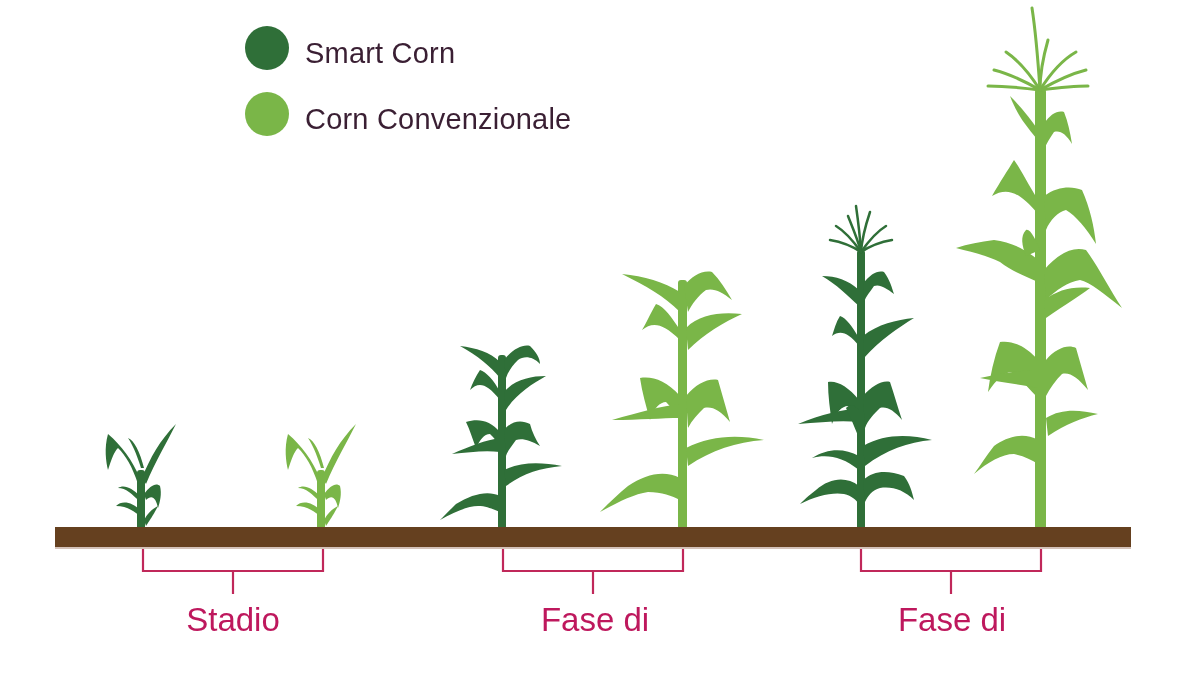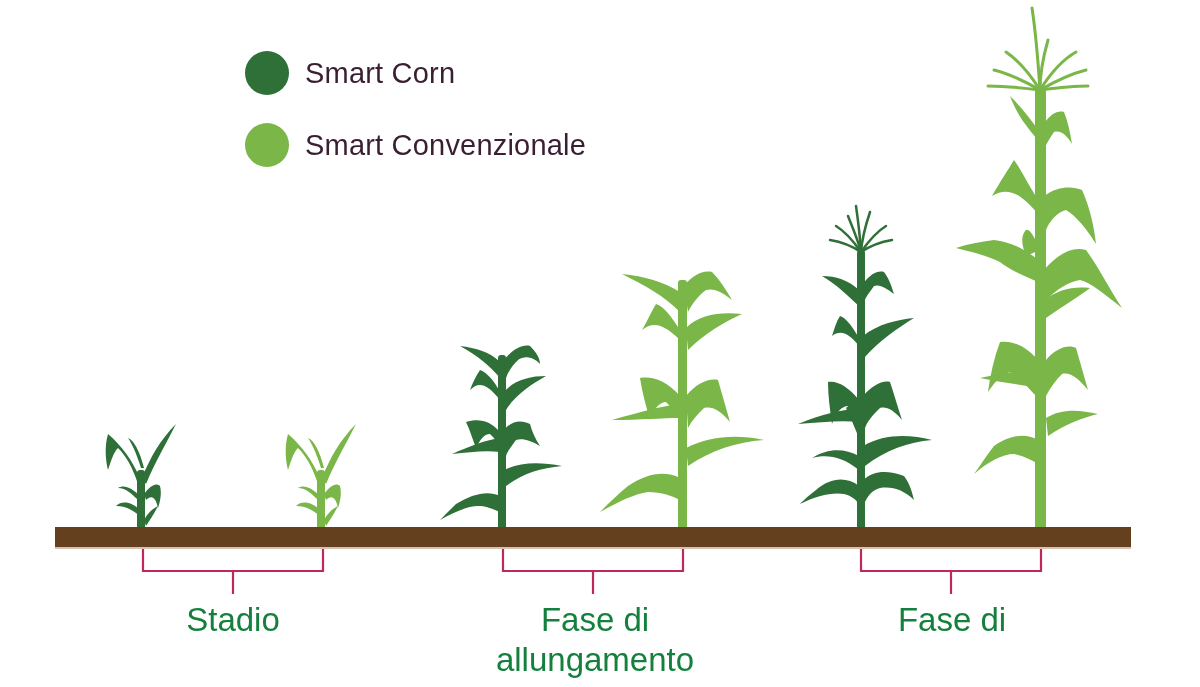--- a/index.html
+++ b/index.html
@@ -1,34 +1,34 @@
 <!DOCTYPE html>
 <html><head>
   <meta charset="utf-8">
   <style>
     html, body { margin: 0; padding: 0; background: #ffffff; }
     body { width: 1200px; height: 687px; position: relative; overflow: hidden; font-family: "Liberation Sans", "DejaVu Sans", sans-serif; }
     .legend { position: absolute; left: 245px; top: 24px; }
-    .legend-item { display: flex; align-items: center; height: 46px; margin-bottom: 20px; margin-top: 26px; }
+    .legend-item { display: flex; align-items: flex-end; height: 46px; margin-bottom: 20px; }
     .legend-dot { width: 44px; height: 44px; border-radius: 50%; margin-right: 16px; }
     .legend-label { font-size: 29px; color: #3a1f33; letter-spacing: 0.2px; }
     svg.scene { position: absolute; left: 0; top: 0; }
-    .stage-label { position: absolute; color: #15803d; font-size: 33px; line-height: 40px; text-align: center; width: 260px; }
+    .stage-label { position: absolute; color: #be185d; font-size: 33px; line-height: 40px; text-align: center; width: 260px; }
   </style>
 </head>
 <body>
 
 <div class="legend">
   <div class="legend-item">
     <div class="legend-dot" style="background:#2f6f38"></div>
     <span class="legend-label">Smart Corn</span>
   </div>
   <div class="legend-item">
     <div class="legend-dot" style="background:#7ab648"></div>
-    <span class="legend-label">Smart Convenzionale</span>
+    <span class="legend-label">Corn Convenzionale</span>
   </div>
 </div>
 
 <svg class="scene" width="1200" height="687" viewBox="0 0 1200 687">
   <defs>
 
     <path id="leafR" d="M0,0 C14,-10 34,-22 58,-24 C40,-16 22,-4 4,10 Z"></path>
     <path id="leafL" d="M0,0 C-14,-10 -34,-22 -58,-24 C-40,-16 -22,-4 -4,10 Z"></path>
     <path id="droopR" d="M0,0 C8,-18 20,-28 30,-28 C36,-22 40,-10 44,4 C36,-8 30,-16 24,-16 C18,-10 10,-2 4,8 Z"></path>
     <path id="droopL" d="M0,0 C-8,-18 -20,-28 -30,-28 C-36,-22 -40,-10 -44,4 C-36,-8 -30,-16 -24,-16 C-18,-10 -10,-2 -4,8 Z"></path>
@@ -151,17 +151,16 @@
     <path d="M861,549 V571 H1041 V549"></path>
     <path d="M951,571 V594"></path>
   </g>
 </svg>
 
 <div class="stage-label" style="left:103px; top:600px;">
   <div>Stadio</div>
 </div>
 <div class="stage-label" style="left:465px; top:600px;">
   <div>Fase di</div>
-  <div>allungamento</div>
 </div>
 <div class="stage-label" style="left:822px; top:600px;">
   <div>Fase di</div>
 </div>
 
 </body></html>

